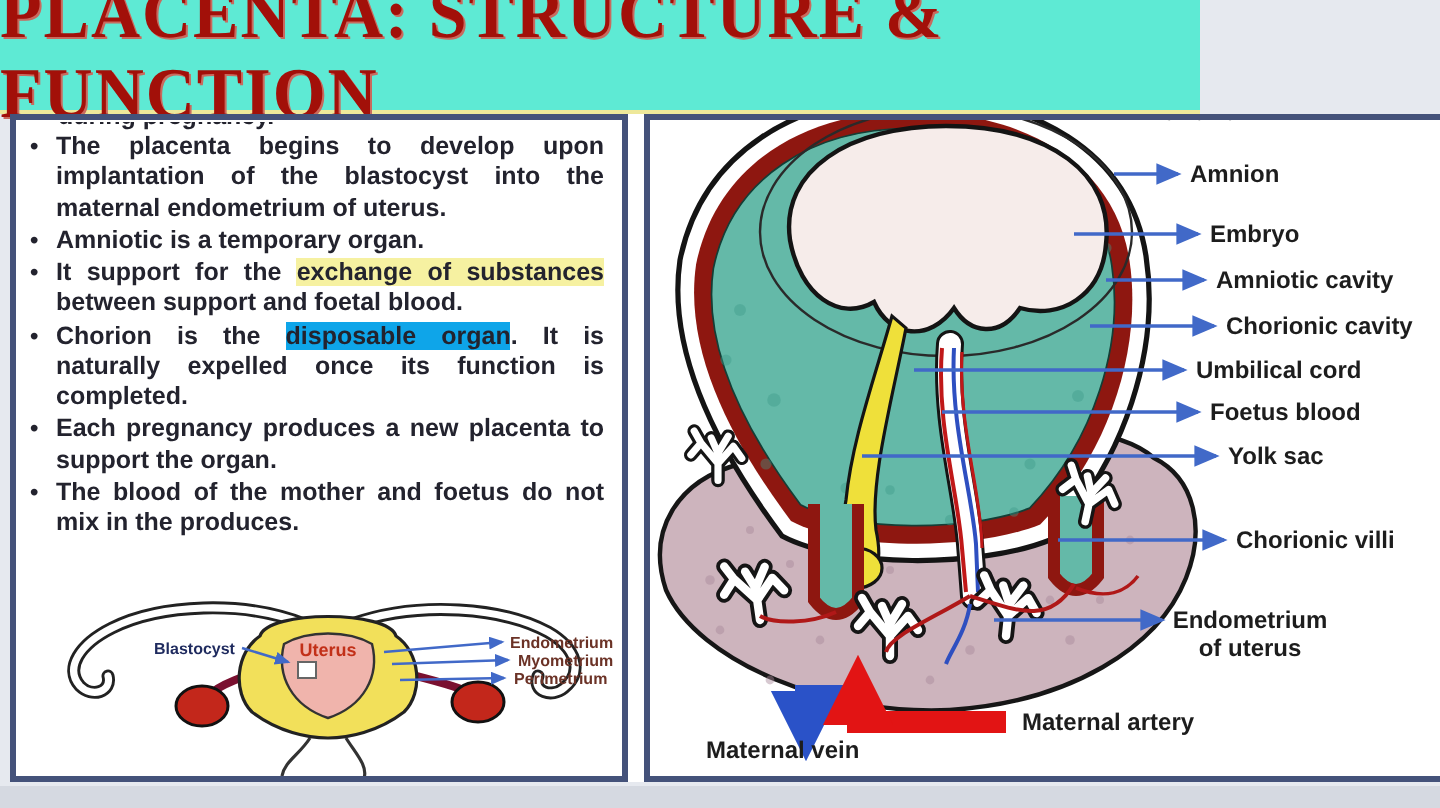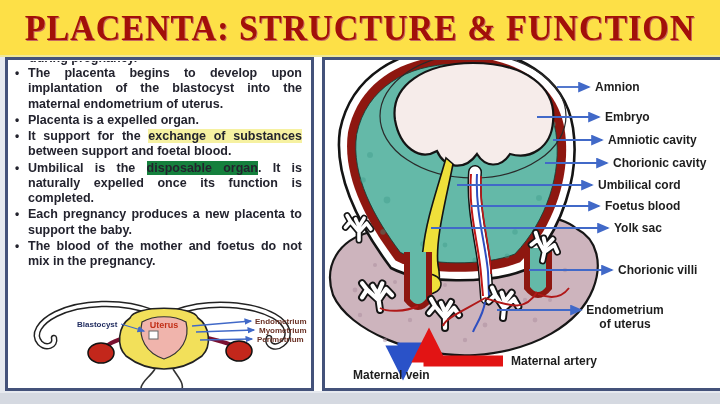--- a/index.html
+++ b/index.html
@@ -3,23 +3,23 @@
 <meta charset="utf-8">
 <style>
   html,body{margin:0;padding:0;}
   body{
     width:720px;height:404px;position:relative;overflow:hidden;
     background:#e6e9ef;
     font-family:"Liberation Sans", sans-serif;
   }
   
   .banner{
-    position:absolute;left:0;top:0;width:720px;height:55px;
-    background:#fde047;
-    display:flex;align-items:center;justify-content:center;
+    position:absolute;left:0;top:0;width:600px;height:55px;
+    background:#5eead4;
+    display:flex;align-items:center;justify-content:flex-start;
     border-bottom:2px solid #eee89a;
   }
   .banner h1{
     margin:0;font-family:"Liberation Serif", serif;
     font-size:34px;font-weight:800;letter-spacing:1px;
     color:#a21009;text-shadow:1px 1px 0 #c96a5e;
     transform:scaleY(1.05);
   }
   
   .panel{
@@ -35,21 +35,21 @@
     text-align:justify;
   }
   .partial-line{
     height:5px;overflow:hidden;position:relative;margin-left:14px;
   }
   .partial-line span{position:absolute;top:-10px;left:0;}
   .bullet{display:flex;margin-bottom:1px;}
   .bullet .dot{flex:0 0 13px;text-align:left;font-size:12px;}
   .bullet .txt{flex:1;}
   .hl-y{background:#f6f1a1;margin-top:16px;}
-  .hl-p{background:#15803d;}
+  .hl-p{background:#0ea5e9;}
   
   svg{position:absolute;left:0;top:0;}
   svg text{font-family:"Liberation Sans", sans-serif;}
   .lab{font-size:12px;font-weight:700;fill:#1d1d1d;}
   .lab-small{font-size:8px;font-weight:700;fill:#6b3226;}
   .lab-blasto{font-size:8px;font-weight:700;fill:#1e2a5e;}
   .uterus-word{font-size:9px;font-weight:700;fill:#c23018;}
   .arr{stroke:#4169c8;stroke-width:1.8;fill:none;}
   .arr-s{stroke:#4169c8;stroke-width:1.3;fill:none;}
   .vb{stroke:#151515;stroke-width:8;fill:none;stroke-linecap:round;stroke-linejoin:round;}
@@ -71,37 +71,37 @@
   <div class="bullets">
     <div class="partial-line">
       <span>during pregnancy.</span>
     </div>
     <div class="bullet">
       <span class="dot">•</span>
       <span class="txt">The placenta begins to develop upon implantation of the blastocyst into the maternal endometrium of uterus.</span>
     </div>
     <div class="bullet">
       <span class="dot">•</span>
-      <span class="txt">Placenta is a expelled organ.</span>
+      <span class="txt">Amniotic is a temporary organ.</span>
     </div>
     <div class="bullet">
       <span class="dot">•</span>
       <span class="txt"><span>It support for the </span><span class="hl-y">exchange of substances</span><span> between support and foetal blood.</span></span>
     </div>
     <div class="bullet">
       <span class="dot">•</span>
-      <span class="txt"><span>Umbilical is the </span><span class="hl-p">disposable organ</span><span>. It is naturally expelled once its function is completed.</span></span>
-    </div>
-    <div class="bullet">
-      <span class="dot">•</span>
-      <span class="txt">Each pregnancy produces a new placenta to support the baby.</span>
-    </div>
-    <div class="bullet">
-      <span class="dot">•</span>
-      <span class="txt">The blood of the mother and foetus do not mix in the pregnancy.</span>
+      <span class="txt"><span>Chorion is the </span><span class="hl-p">disposable organ</span><span>. It is naturally expelled once its function is completed.</span></span>
+    </div>
+    <div class="bullet">
+      <span class="dot">•</span>
+      <span class="txt">Each pregnancy produces a new placenta to support the organ.</span>
+    </div>
+    <div class="bullet">
+      <span class="dot">•</span>
+      <span class="txt">The blood of the mother and foetus do not mix in the produces.</span>
     </div>
   </div>
 
   <svg style="left:6px;top:238px;" width="296" height="92" viewBox="0 0 296 92">
     <defs>
       <marker id="mArrB" markerWidth="7" markerHeight="7" refX="5" refY="2.5" orient="auto">
         <path d="M0,0 L6,2.5 L0,5 Z" fill="#4169c8"></path>
       </marker>
     </defs>
 

